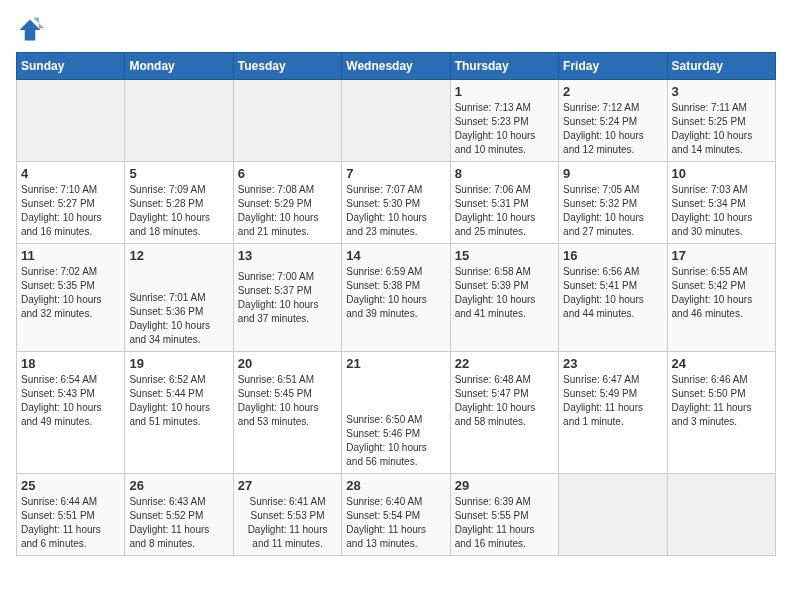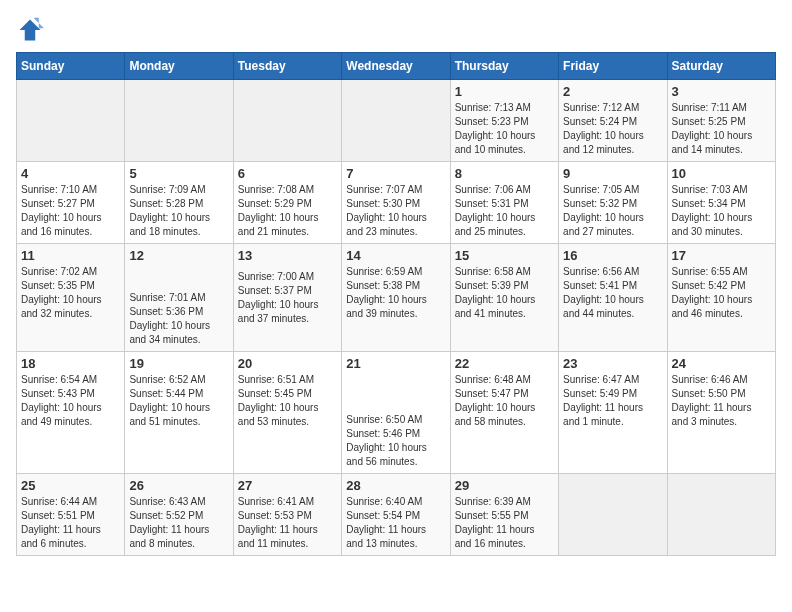--- a/index.html
+++ b/index.html
@@ -312,21 +312,21 @@
           </td>
           <td>
             <span class="day-num">26</span>
             <div class="day-detail" style="white-space: pre-line;">Sunrise: 6:43 AM
 Sunset: 5:52 PM
 Daylight: 11 hours
 and 8 minutes.</div>
           </td>
           <td>
             <span class="day-num">27</span>
-            <div class="day-detail" style="white-space: pre-line;">Sunrise: 6:41 AM
+            <div class="day-detail" style="white-space: pre-line; text-align: center;">Sunrise: 6:41 AM
 Sunset: 5:53 PM
 Daylight: 11 hours
 and 11 minutes.</div>
           </td>
           <td>
             <span class="day-num">28</span>
             <div class="day-detail" style="white-space: pre-line;">Sunrise: 6:40 AM
 Sunset: 5:54 PM
 Daylight: 11 hours
 and 13 minutes.</div>

